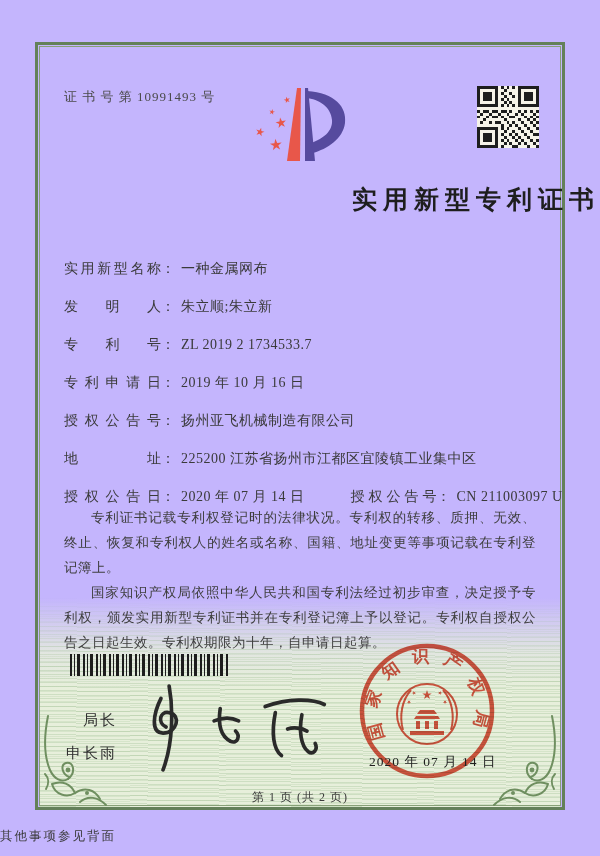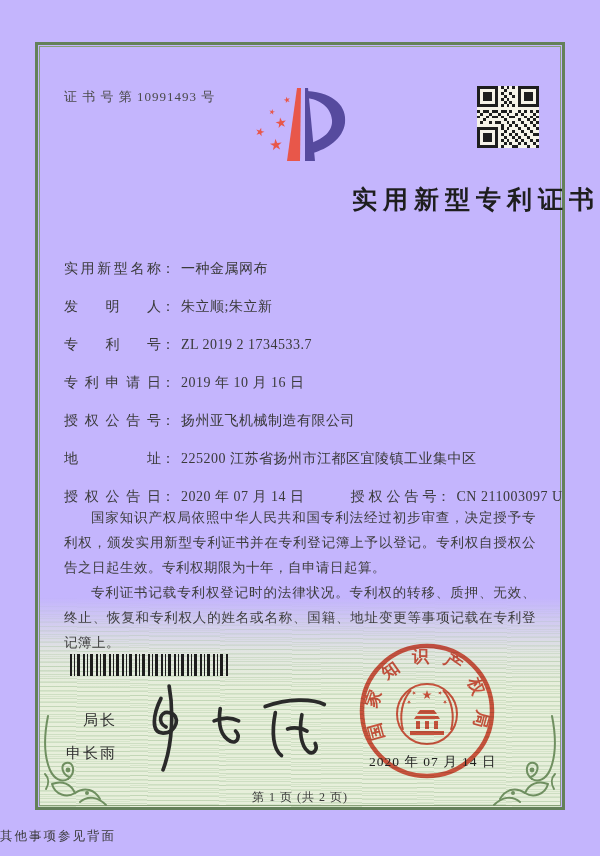--- a/index.html
+++ b/index.html
@@ -164,22 +164,22 @@
       </span>
       <span class="fgroup">
         <span class="lbl narrow">授权公告号</span>
           <span class="colon">：</span>
           <span class="val">CN 211003097 U</span>
       </span>
     </div>
   </div>
 
   <div class="paras">
+    <p>专利证书记载专利权登记时的法律状况。专利权的转移、质押、无效、终止、恢复和专利权人的姓名或名称、国籍、地址变更等事项记载在专利登记簿上。</p>
     <p>国家知识产权局依照中华人民共和国专利法经过初步审查，决定授予专利权，颁发实用新型专利证书并在专利登记簿上予以登记。专利权自授权公告之日起生效。专利权期限为十年，自申请日起算。</p>
-    <p>专利证书记载专利权登记时的法律状况。专利权的转移、质押、无效、终止、恢复和专利权人的姓名或名称、国籍、地址变更等事项记载在专利登记簿上。</p>
   </div>
 
   <div class="barcode"></div>
 
   <svg class="corner bl" viewBox="0 0 72 94">
     <g fill="none" stroke="#6f8f60" stroke-width="2" stroke-linecap="round">
       <path d="M8,2 C4,22 4,42 10,56 C14,65 22,69 28,65"></path>
       <path d="M28,65 C36,59 34,47 26,49 C20,51 22,61 30,63"></path>
       <path d="M12,70 C22,66 31,70 35,79 C27,84 15,81 12,70"></path>
       <path d="M35,79 C45,72 55,76 60,85"></path>

